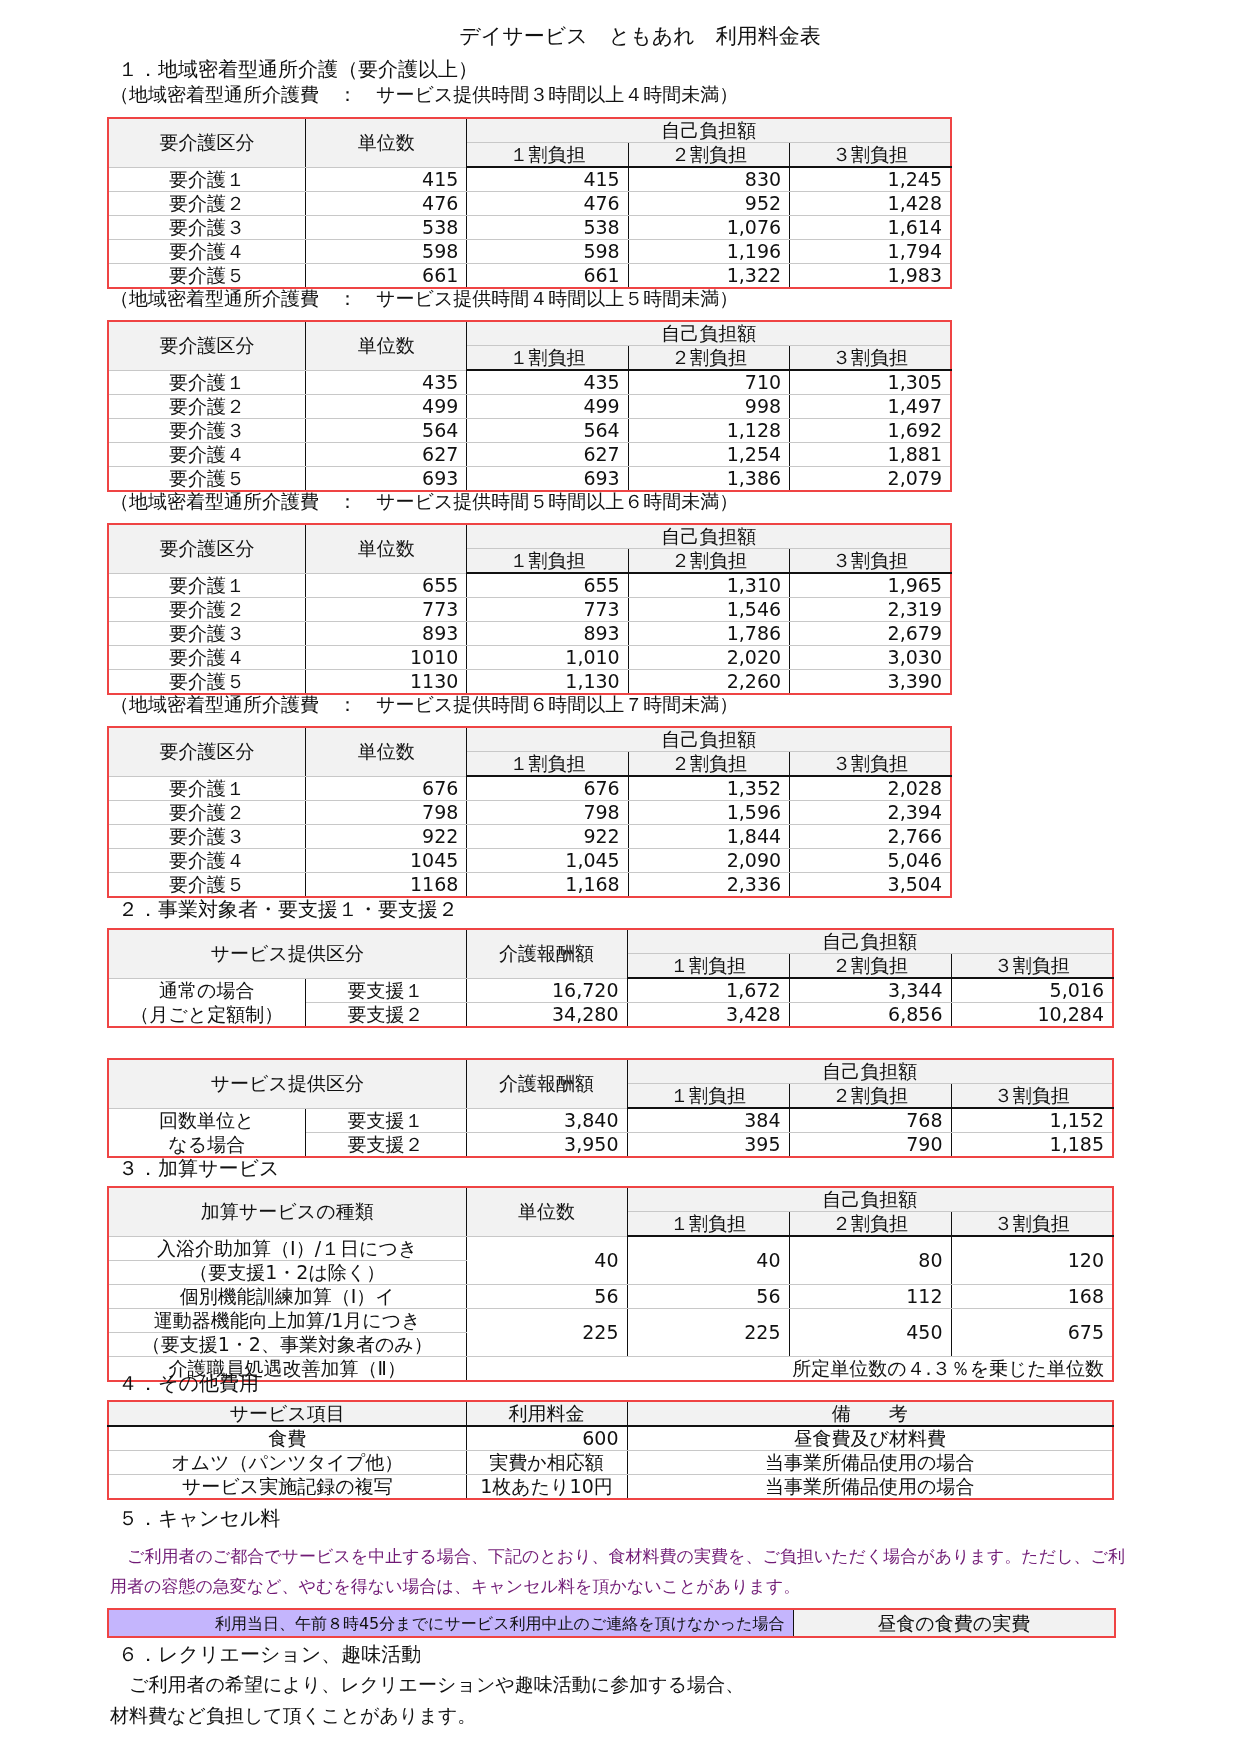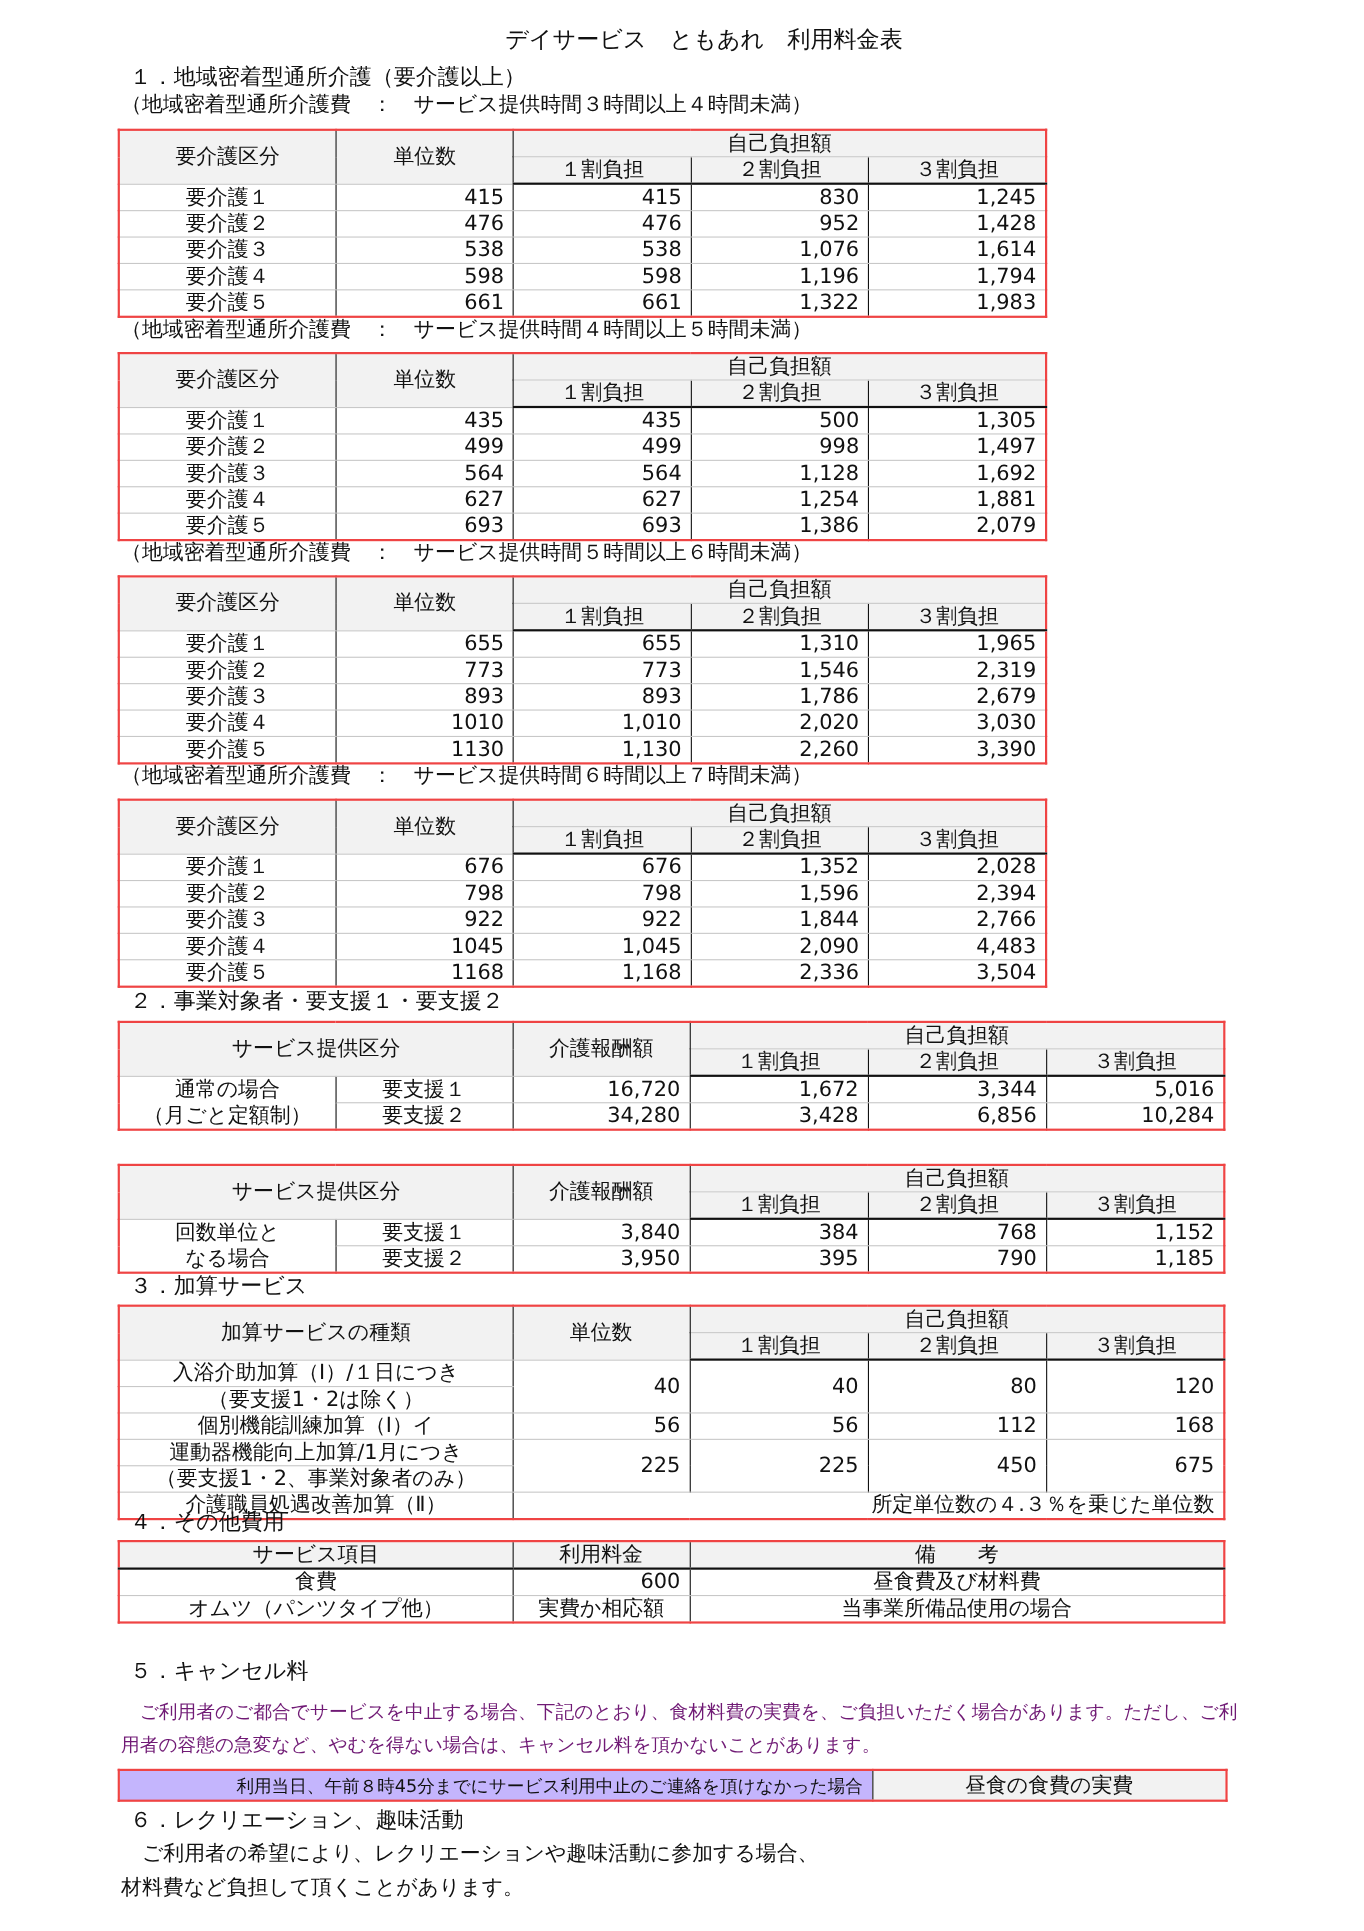--- a/index.html
+++ b/index.html
@@ -113,21 +113,21 @@
       </tr>
   <tr class="hdr-bottom">
         <th class="c sub-h">１割負担</th>
         <th class="c sub-h">２割負担</th>
         <th class="c sub-h">３割負担</th>
       </tr>
   <tr>
         <td class="c">要介護１</td>
         <td class="r">435</td>
         <td class="r">435</td>
-        <td class="r">500</td>
+        <td class="r">710</td>
         <td class="r">1,305</td>
       </tr>
   <tr>
         <td class="c">要介護２</td>
         <td class="r">499</td>
         <td class="r">499</td>
         <td class="r">998</td>
         <td class="r">1,497</td>
       </tr>
   <tr>
@@ -251,21 +251,21 @@
         <td class="r">922</td>
         <td class="r">922</td>
         <td class="r">1,844</td>
         <td class="r">2,766</td>
       </tr>
   <tr>
         <td class="c">要介護４</td>
         <td class="r">1045</td>
         <td class="r">1,045</td>
         <td class="r">2,090</td>
-        <td class="r">4,483</td>
+        <td class="r">5,046</td>
       </tr>
   <tr>
         <td class="c">要介護５</td>
         <td class="r">1168</td>
         <td class="r">1,168</td>
         <td class="r">2,336</td>
         <td class="r">3,504</td>
       </tr>
 </tbody>
   </table>
@@ -419,20 +419,25 @@
   <tr>
         <td class="c">食費</td>
         <td class="r">600</td>
         <td class="c">昼食費及び材料費</td>
       </tr>
   <tr>
         <td class="c">オムツ（パンツタイプ他）</td>
         <td class="c">実費か相応額</td>
         <td class="c">当事業所備品使用の場合</td>
       </tr>
+  <tr>
+        <td class="c">サービス実施記録の複写</td>
+        <td class="c">1枚あたり10円</td>
+        <td class="c">当事業所備品使用の場合</td>
+      </tr>
 </tbody>
   </table>
 
 <div class="abs h1" style="left:118px; top:1505px;">５．キャンセル料</div>
 <div class="abs red" style="left:110px; top:1545px; white-space:nowrap;">　ご利用者のご都合でサービスを中止する場合、下記のとおり、食材料費の実費を、ご負担いただく場合があります。ただし、ご利</div>
 <div class="abs red" style="left:110px; top:1575px; white-space:nowrap;">用者の容態の急変など、やむを得ない場合は、キャンセル料を頂かないことがあります。</div>
 <table class="grid" style="left:107px; top:1608px; width:1007px;">
   <colgroup>
       <col style="width:685px">
       <col style="width:322px">

